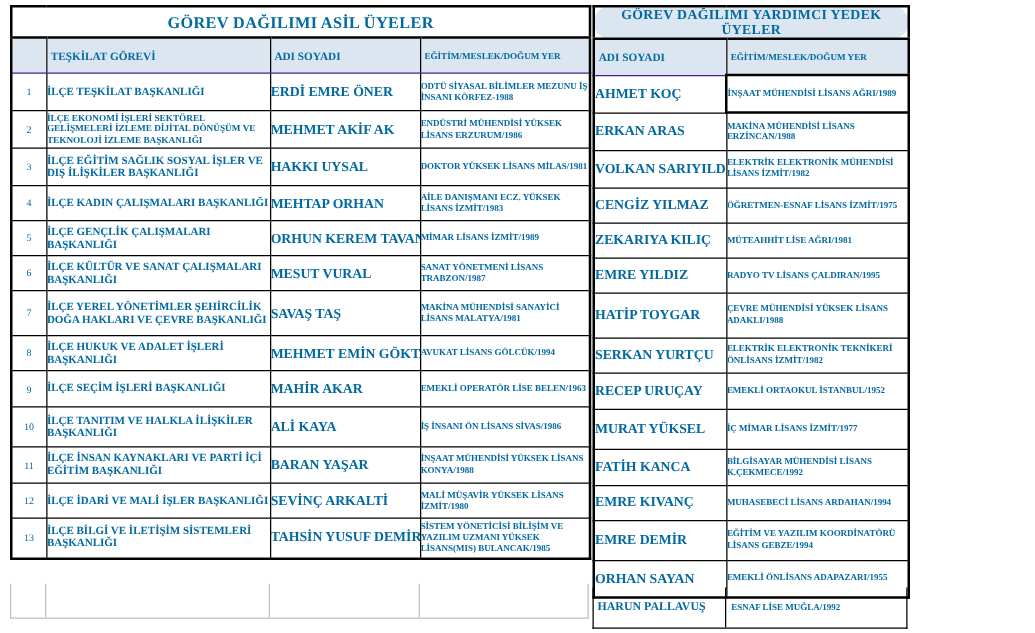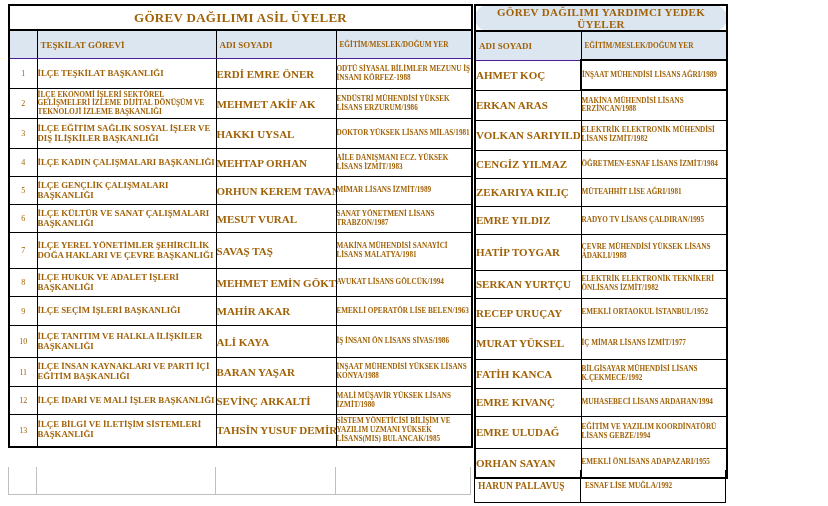--- a/index.html
+++ b/index.html
@@ -1,18 +1,18 @@
 <!DOCTYPE html>
 <html><head>
 <meta charset="utf-8">
 <style>
   html,body{margin:0;padding:0;background:#fff;}
   .canvas{
     position:relative;width:828px;height:506px;background:#ffffff;overflow:hidden;
-    font-family:"Liberation Serif","DejaVu Serif",serif;color:#a16207;
+    font-family:"Liberation Serif","DejaVu Serif",serif;color:#0369a1;
   }
   table.tbl{border-collapse:collapse;table-layout:fixed;position:absolute;top:4px;border:2px solid #000;}
   #left-tbl{left:8px;width:463px;}
   #right-tbl{left:474px;width:252px;}
   .tbl td{border:1px solid #000;overflow:hidden;vertical-align:middle;padding:0;}
   .title-cell{
     border:2px solid #000;background:#ffffff;text-align:center;
     font-weight:bold;font-size:13px;height:23px;letter-spacing:.3px;
   }
   #right-tbl .title-cell{background:#dce6f1;font-size:11px;border-radius:13px;}
@@ -178,21 +178,21 @@
         <tr style="height: 30px;">
           <td class="c-name">ERKAN ARAS</td>
           <td class="c-edu">MAKİNA MÜHENDİSİ LİSANS ERZİNCAN/1988</td>
         </tr>
         <tr style="height: 30px;">
           <td class="c-name">VOLKAN SARIYILDIZ</td>
           <td class="c-edu">ELEKTRİK ELEKTRONİK MÜHENDİSİ LİSANS İZMİT/1982</td>
         </tr>
         <tr style="height: 28px;">
           <td class="c-name">CENGİZ YILMAZ</td>
-          <td class="c-edu">ÖĞRETMEN-ESNAF LİSANS İZMİT/1984</td>
+          <td class="c-edu">ÖĞRETMEN-ESNAF LİSANS İZMİT/1975</td>
         </tr>
         <tr style="height: 28px;">
           <td class="c-name">ZEKARIYA KILIÇ</td>
           <td class="c-edu">MÜTEAHHİT LİSE AĞRI/1981</td>
         </tr>
         <tr style="height: 28px;">
           <td class="c-name">EMRE YILDIZ</td>
           <td class="c-edu">RADYO TV LİSANS ÇALDIRAN/1995</td>
         </tr>
         <tr style="height: 36px;">
@@ -213,21 +213,21 @@
         </tr>
         <tr style="height: 29px;">
           <td class="c-name">FATİH KANCA</td>
           <td class="c-edu">BİLGİSAYAR MÜHENDİSİ LİSANS K.ÇEKMECE/1992</td>
         </tr>
         <tr style="height: 28px;">
           <td class="c-name">EMRE KIVANÇ</td>
           <td class="c-edu">MUHASEBECİ LİSANS ARDAHAN/1994</td>
         </tr>
         <tr style="height: 32px;">
-          <td class="c-name">EMRE ULUDAĞ</td>
+          <td class="c-name">EMRE DEMİR</td>
           <td class="c-edu">EĞİTİM VE YAZILIM KOORDİNATÖRÜ LİSANS GEBZE/1994</td>
         </tr>
         <tr style="height: 30px;">
           <td class="c-name">ORHAN SAYAN</td>
           <td class="c-edu">EMEKLİ ÖNLİSANS ADAPAZARI/1955</td>
         </tr>
       </tbody>
   </table>
 
   <div class="tail-row">

